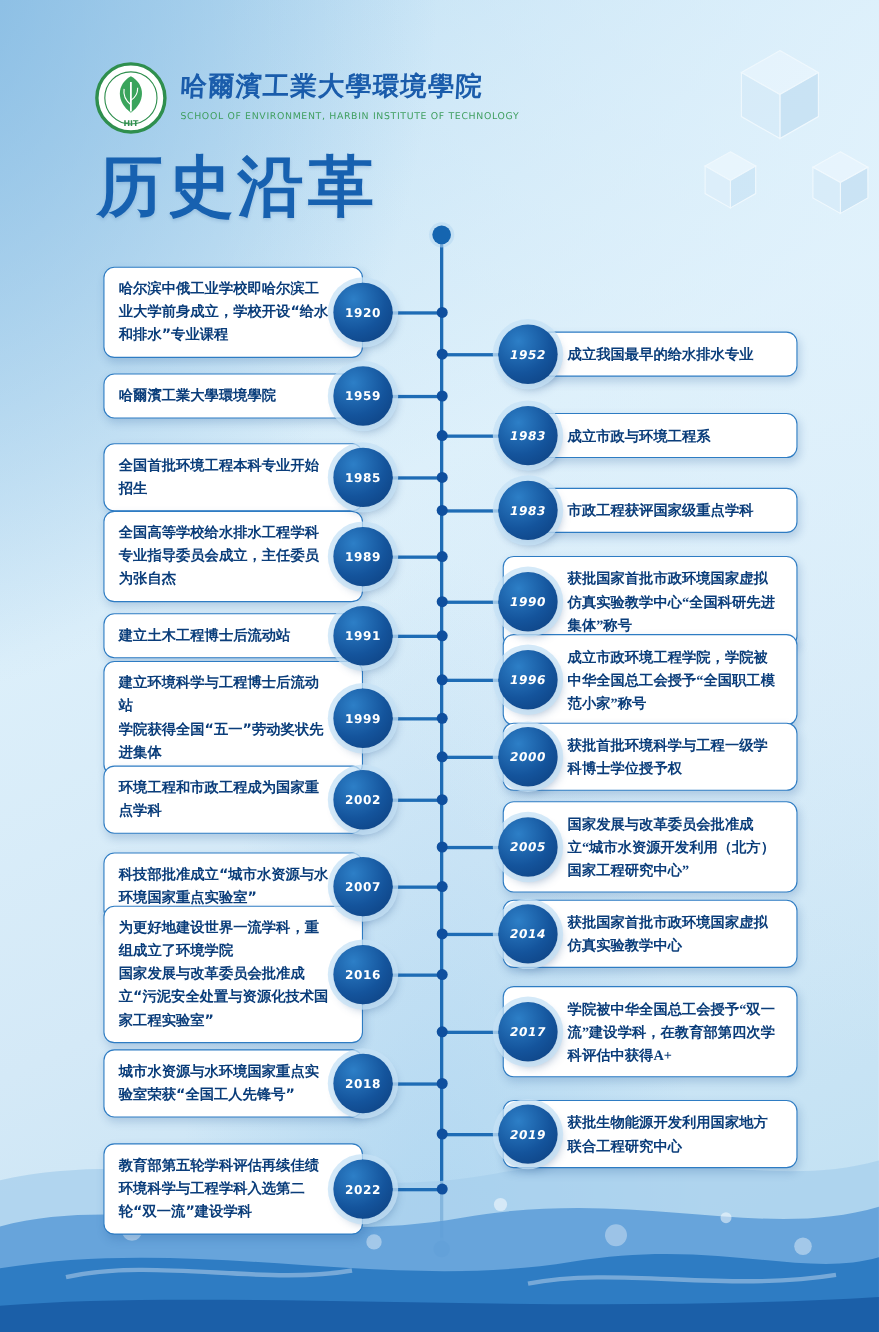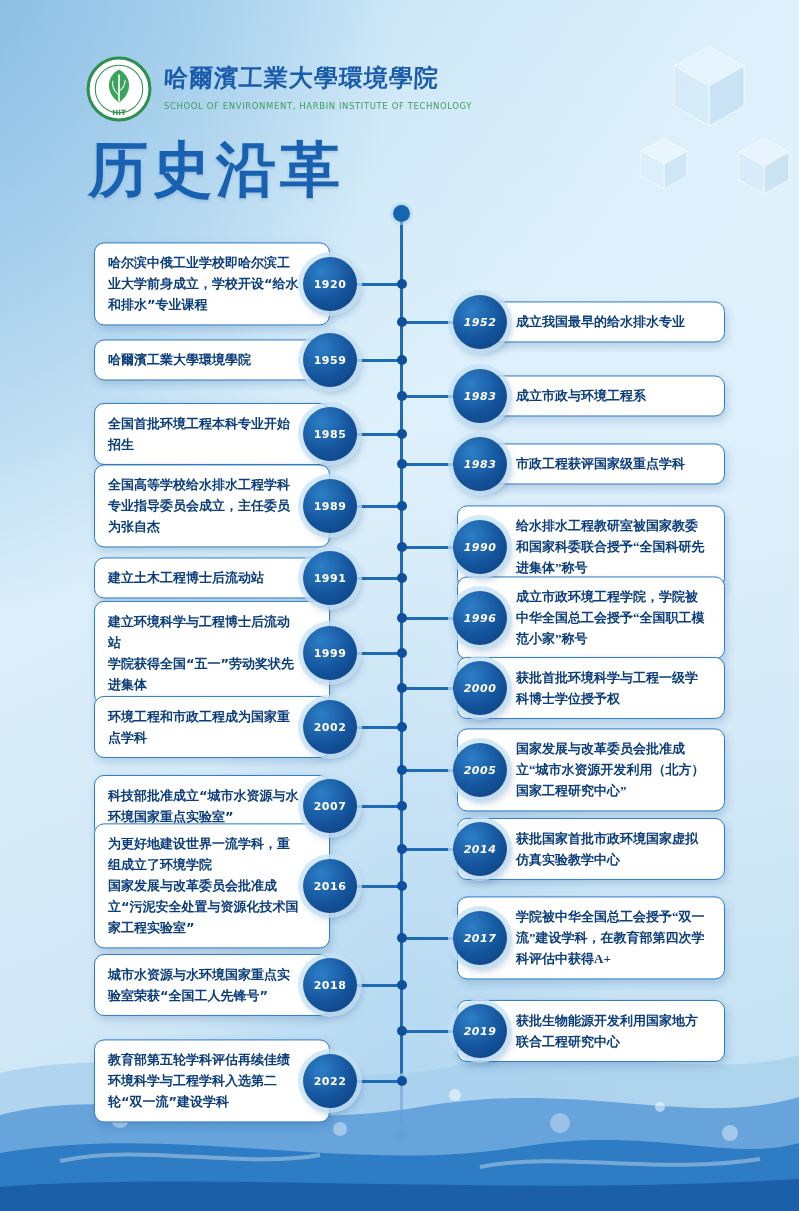--- a/index.html
+++ b/index.html
@@ -165,21 +165,21 @@
   </div>
       <div class="tl-item left" style="top: 506px;">
     <div class="connector"></div>
     <div class="junction"></div>
     <div class="box">全国高等学校给水排水工程学科专业指导委员会成立，主任委员为张自杰</div>
     <div class="year">1989</div>
   </div>
       <div class="tl-item right" style="top: 547px;">
     <div class="connector"></div>
     <div class="junction"></div>
-    <div class="box">给水排水工程教研室被国家教委和国家科委联合授予“全国科研先进集体”称号</div>
+    <div class="box">获批国家首批市政环境国家虚拟仿真实验教学中心“全国科研先进集体”称号</div>
     <div class="year">1990</div>
   </div>
       <div class="tl-item left" style="top: 578px;">
     <div class="connector"></div>
     <div class="junction"></div>
     <div class="box">建立土木工程博士后流动站</div>
     <div class="year">1991</div>
   </div>
       <div class="tl-item right" style="top: 618px;">
     <div class="connector"></div>

